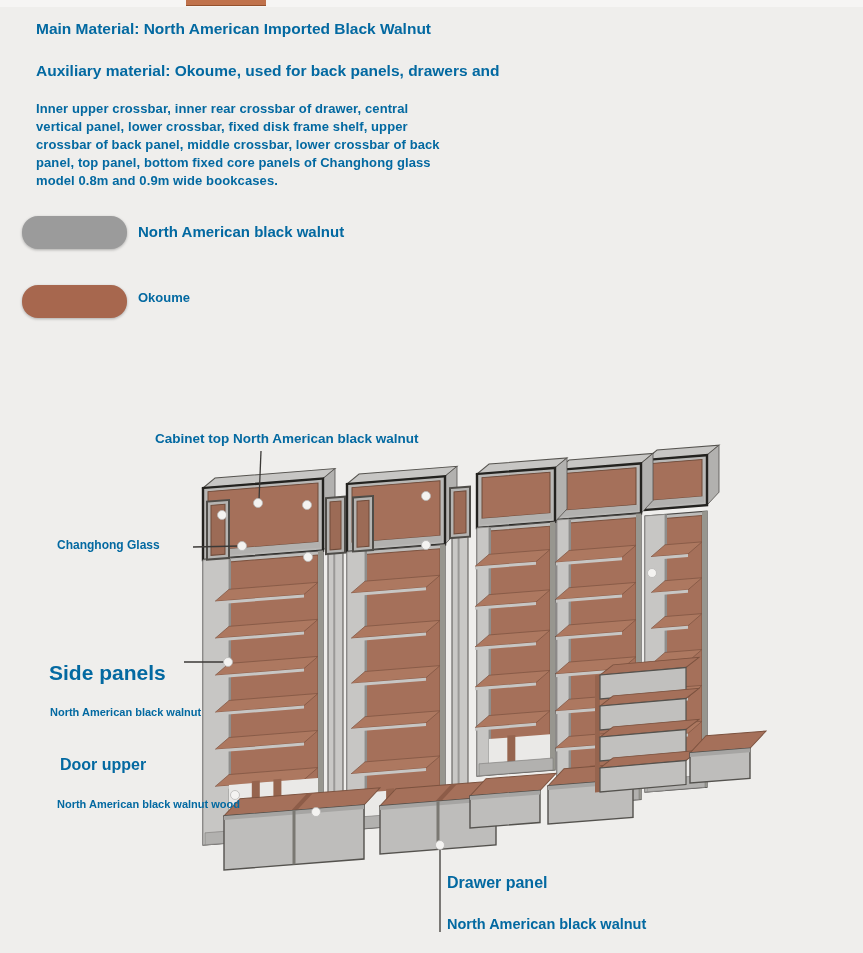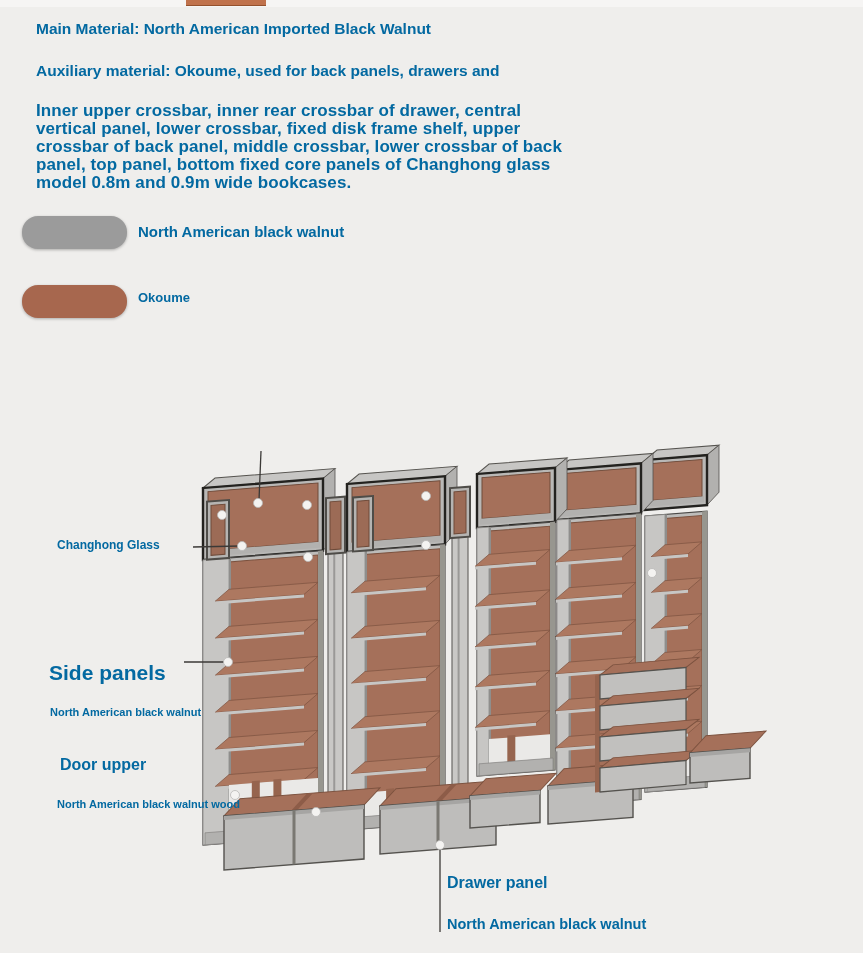--- a/index.html
+++ b/index.html
@@ -4,21 +4,21 @@
 <style>
   html,body{margin:0;padding:0}
   .page{position:relative;width:863px;height:953px;background:#efeeec;overflow:hidden;
         font-family:"Liberation Sans",sans-serif;color:#0369a1}
   .topstrip{position:absolute;left:0;top:0;width:863px;height:7px;background:#f6f5f4}
   .accent-bar{position:absolute;left:186px;top:0;width:80px;height:5px;border-bottom:1px solid #94512d}
   .txt{position:absolute;font-weight:700;white-space:nowrap}
   .h15{font-size:15.5px}
   #main-material{left:36px;top:20px}
   #aux-material{left:36px;top:62px}
-  .detail-line{left:36px;font-size:17px;letter-spacing:.1px}
+  .detail-line{left:36px;font-size:13px;letter-spacing:.1px}
   .pill{position:absolute;left:22px;width:105px;height:33px;border-radius:16px;
         box-shadow:0 1px 3px rgba(0,0,0,.28)}
   #pill-walnut{top:216px}
   #pill-okoume{top:285px}
   #legend-walnut-label{left:138px;top:223px;font-size:15px}
   #legend-okoume-label{left:138px;top:290px;font-size:13px}
   
   #cabinet-top-label{left:155px;top:431px;font-size:13.5px}
   #changhong-glass-label{left:57px;top:538px;font-size:12px}
   #side-panels-label{left:49px;top:661px;font-size:21px}
@@ -254,20 +254,21 @@
       <circle cx="308" cy="557" r="4.5" fill="#f4f3f1" stroke="#b9b8b6" stroke-width="0.8"></circle>
       <circle cx="426" cy="496" r="4.5" fill="#f4f3f1" stroke="#b9b8b6" stroke-width="0.8"></circle>
       <circle cx="426" cy="545" r="4.5" fill="#f4f3f1" stroke="#b9b8b6" stroke-width="0.8"></circle>
       <circle cx="652" cy="573" r="4.5" fill="#f4f3f1" stroke="#b9b8b6" stroke-width="0.8"></circle>
       <circle cx="228" cy="662" r="4.5" fill="#f4f3f1" stroke="#b9b8b6" stroke-width="0.8"></circle>
       <circle cx="235" cy="795" r="4.5" fill="#f4f3f1" stroke="#b9b8b6" stroke-width="0.8"></circle>
       <circle cx="316" cy="812" r="4.5" fill="#f4f3f1" stroke="#b9b8b6" stroke-width="0.8"></circle>
       <circle cx="440" cy="845" r="4.5" fill="#f4f3f1" stroke="#b9b8b6" stroke-width="0.8"></circle>
     </svg>
 
+  <div class="txt" id="cabinet-top-label">Cabinet top North American black walnut</div>
   <div class="txt" id="changhong-glass-label">Changhong Glass</div>
   <div class="txt" id="side-panels-label">Side panels</div>
   <div class="txt" id="side-panels-material-label">North American black walnut</div>
   <div class="txt" id="door-frame-label">Door upper</div>
   <div class="txt" id="door-frame-material-label">North American black walnut wood</div>
   <div class="txt" id="drawer-panel-label">Drawer panel</div>
   <div class="txt" id="drawer-panel-material-label">North American black walnut</div>
 </div>
 
 </body></html>

